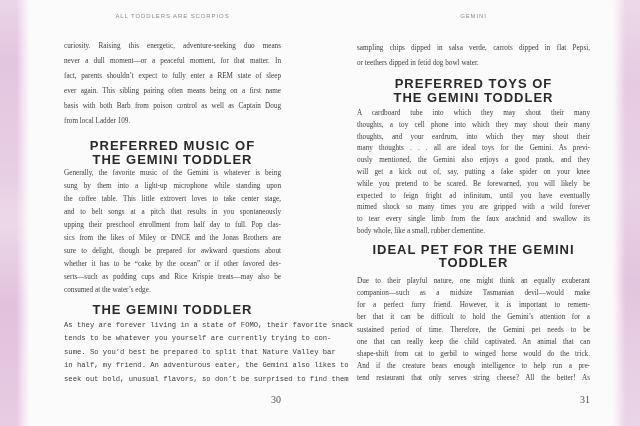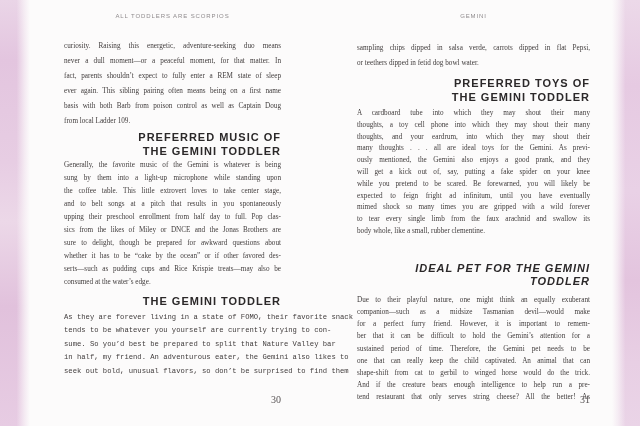--- a/index.html
+++ b/index.html
@@ -34,50 +34,50 @@
   .running-head {
     text-align: center;
     font-family: "Liberation Sans", sans-serif;
     font-size: 6px; line-height: 8px;
     letter-spacing: 0.9px;
     color: #8f8b8d;
     font-weight: 400;
   }
 
   .heading {
-    text-align: right;
+    text-align: center;
     font-family: "Liberation Sans", sans-serif;
     font-weight: 700;
-    font-size: 11px;
+    font-size: 13px;
     line-height: 13.5px;
     letter-spacing: 1px;
     color: #2b2829;
   }
 
   .para {
     font-size: 7.2px;
     color: #403c3c;
   }
   .line {
     white-space: nowrap;
     text-align: justify;
     text-align-last: justify;
   }
   .line.last { text-align-last: left; }
 
   
   .page-left  .b0 { margin-top: 19px; }
-  .page-left  .b1 { margin-top: 2px;  }
+  .page-left  .b1 { margin-top: 10px;  }
   .page-left  .b2 { margin-top: 1px;  }
   .page-left  .b3 { margin-top: 6px;  }
   .page-left  .b4 { margin-top: 2px;  }
   .page-right .b0 { margin-top: 21px; }
   .page-right .b1 { margin-top: 6px;  }
   .page-right .b2 { margin-top: 4px;  }
-  .page-right .b3 { margin-top: 24px; font-style: italic; }
+  .page-right .b3 { margin-top: 5px; }
   .page-right .b4 { margin-top: 5px;  }
 
   .page-number {
     position: absolute;
     left: 0; right: 0; top: 394px;
     text-align: right;
     font-size: 10px;
     color: #575354;
   }
 </style>

